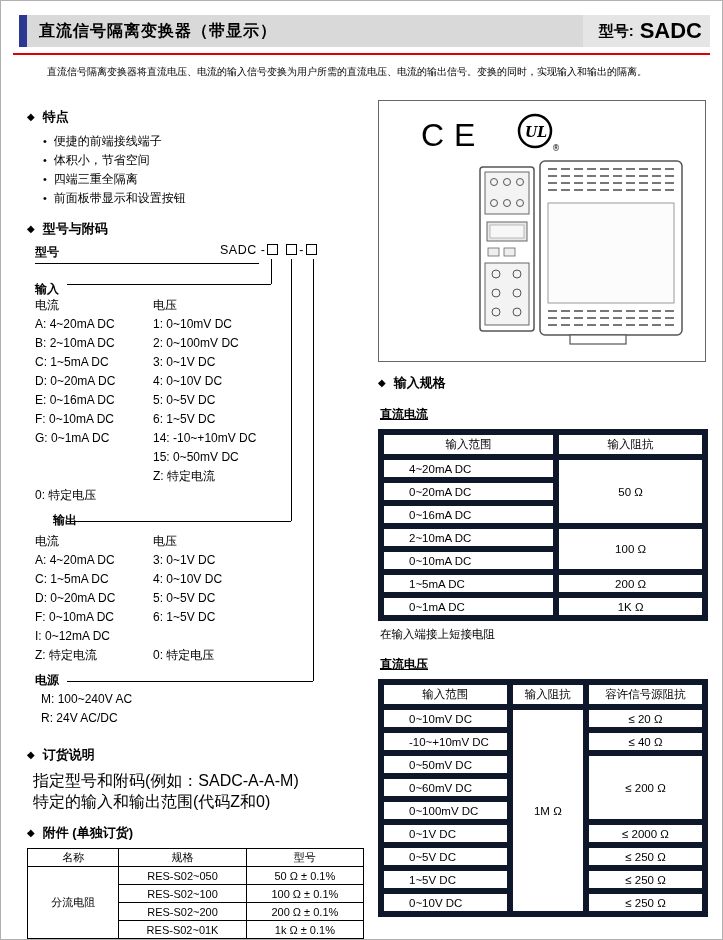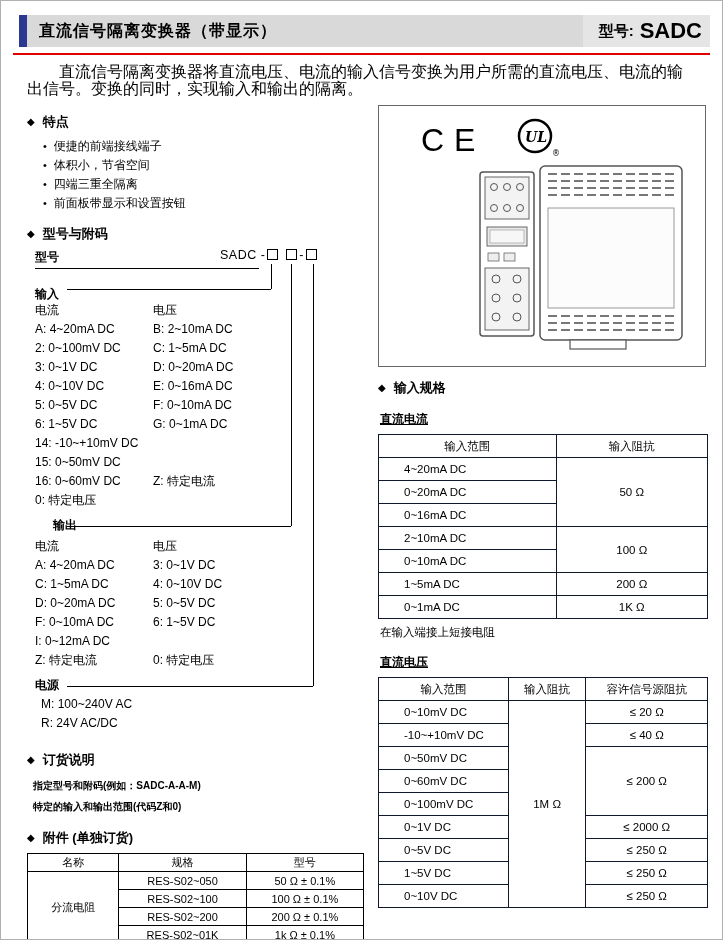--- a/index.html
+++ b/index.html
@@ -11,21 +11,21 @@
   
   .header { display:flex; align-items:stretch; height:32px; margin:2px 2px 0 8px; }
   .header-band { flex:1; background:#d9d9d9; display:flex; align-items:center; }
   .accent { width:8px; align-self:stretch; background:#2b3990; margin-right:12px; }
   .title { font-size:16px; font-weight:bold; letter-spacing:1px; }
   .header-model { display:flex; align-items:center; gap:6px; padding:0 8px 0 16px; background:#e5e5e5; }
   .model-label { font-size:15px; font-weight:bold; }
   .model-value { font-size:22px; font-weight:bold; }
   .red-rule { height:2px; background:#e00000; margin:6px 2px 0 2px; }
 
-  .intro { font-size:16px; line-height:17px; margin:8px 16px 4px 16px; text-indent:2em; }
+  .intro { font-size:10px; line-height:17px; margin:8px 16px 16px 16px; text-indent:2em; }
 
   
   .columns { display:flex; margin-top:4px; }
   .col-left { width:372px; padding:0 4px 0 16px; }
   .col-right { flex:1; padding:0 4px 0 10px; }
 
   .sec-head { font-size:13px; font-weight:bold; display:flex; align-items:center; gap:8px; margin:12px 0 6px 0; }
   .diamond { font-size:10px; line-height:1; }
 
   
@@ -38,36 +38,36 @@
   .abs { position:absolute; }
   .mc-label { font-weight:bold; }
   .hline { position:absolute; height:1px; background:#000; }
   .vline { position:absolute; width:1px; background:#000; }
   .cbx { display:inline-block; width:11px; height:11px; border:1px solid #000; vertical-align:-1px; margin:0 2px; }
   .mc-code { font-size:12.5px; letter-spacing:0.5px; }
   .mc-grid { position:absolute; display:grid; grid-template-columns:118px 175px; line-height:19px; }
   .mc-option { white-space:nowrap; }
 
   
-  .ordering-line { font-size:10px; line-height:21px; padding-left:6px;font-weight:bold; }
+  .ordering-line { font-size:16px; line-height:21px; padding-left:6px; }
 
   
   .acc { border-collapse:collapse; font-size:11px; margin-top:2px; }
   .acc th, .acc td { border:1px solid #000; text-align:center; padding:1px 5px; height:18px; font-weight:normal; }
   .acc .c1 { width:92px; } .acc .c2 { width:128px; } .acc .c3 { width:118px; }
 
   
   .product-box { position:relative; height:262px; border:1px solid #666; margin:4px 2px 2px 0; background:#fff; }
   .ce { position:absolute; left:42px; top:16px; font-size:32px; letter-spacing:10px; font-weight:500; }
   .ul-mark { position:absolute; left:136px; top:8px; }
   .device { position:absolute; right:10px; bottom:6px; }
 
   .tbl-label { font-size:12px; font-weight:bold; text-decoration:underline; margin:14px 0 6px 2px; }
   .spec-table { border-collapse:collapse; font-size:11.5px; width:330px; }
-  .spec-table th, .spec-table td { border:1px solid #0f172a; padding:2px 6px; height:23px; }
+  .spec-table th, .spec-table td { border:6px solid #0f172a; padding:2px 6px; height:23px; }
   .spec-table th { font-weight:normal; text-align:center; }
   .spec-table td.range { text-align:left; padding-left:25px; }
   .spec-table td.center { text-align:center; }
   .tc-range { width:178px; } .tc-imp { width:152px; }
   .tv-range { width:130px; } .tv-imp { width:78px; } .tv-src { width:122px; }
   .note { font-size:11.5px; margin:6px 0 0 2px; }
 </style>
 </head>
 <body>
 
@@ -130,36 +130,36 @@
         <div class="vline" style="left:264px;top:15px;height:262px;"></div>
         <div class="vline" style="left:286px;top:15px;height:422px;"></div>
 
         <span class="abs mc-label" style="left:8px;top:37px;">输入</span>
         <div class="hline" style="top:40px;left:40px;width:204px;"></div>
 
         <div class="mc-grid" style="left:8px;top:52px;">
           <span>电流</span>
           <span>电压</span>
           <span class="mc-option">A: 4~20mA DC</span>
+          <span class="mc-option">1: 0~10mV DC</span>
           <span class="mc-option">B: 2~10mA DC</span>
           <span class="mc-option">2: 0~100mV DC</span>
           <span class="mc-option">C: 1~5mA DC</span>
           <span class="mc-option">3: 0~1V DC</span>
           <span class="mc-option">D: 0~20mA DC</span>
           <span class="mc-option">4: 0~10V DC</span>
           <span class="mc-option">E: 0~16mA DC</span>
           <span class="mc-option">5: 0~5V DC</span>
           <span class="mc-option">F: 0~10mA DC</span>
           <span class="mc-option">6: 1~5V DC</span>
           <span class="mc-option">G: 0~1mA DC</span>
           <span class="mc-option">14: -10~+10mV DC</span>
           <span class="mc-option"></span>
           <span class="mc-option">15: 0~50mV DC</span>
           <span class="mc-option"></span>
-          <span class="mc-option">16: 0~60mV DC</span>
           <span class="mc-option">Z: 特定电流</span>
           <span class="mc-option">0: 特定电压</span>
         </div>
 
         <span class="abs mc-label" style="left:26px;top:268px;">输出</span>
         <div class="hline" style="top:277px;left:40px;width:224px;"></div>
 
         <div class="mc-grid" style="left:8px;top:288px;">
           <span>电流</span>
           <span>电压</span>

